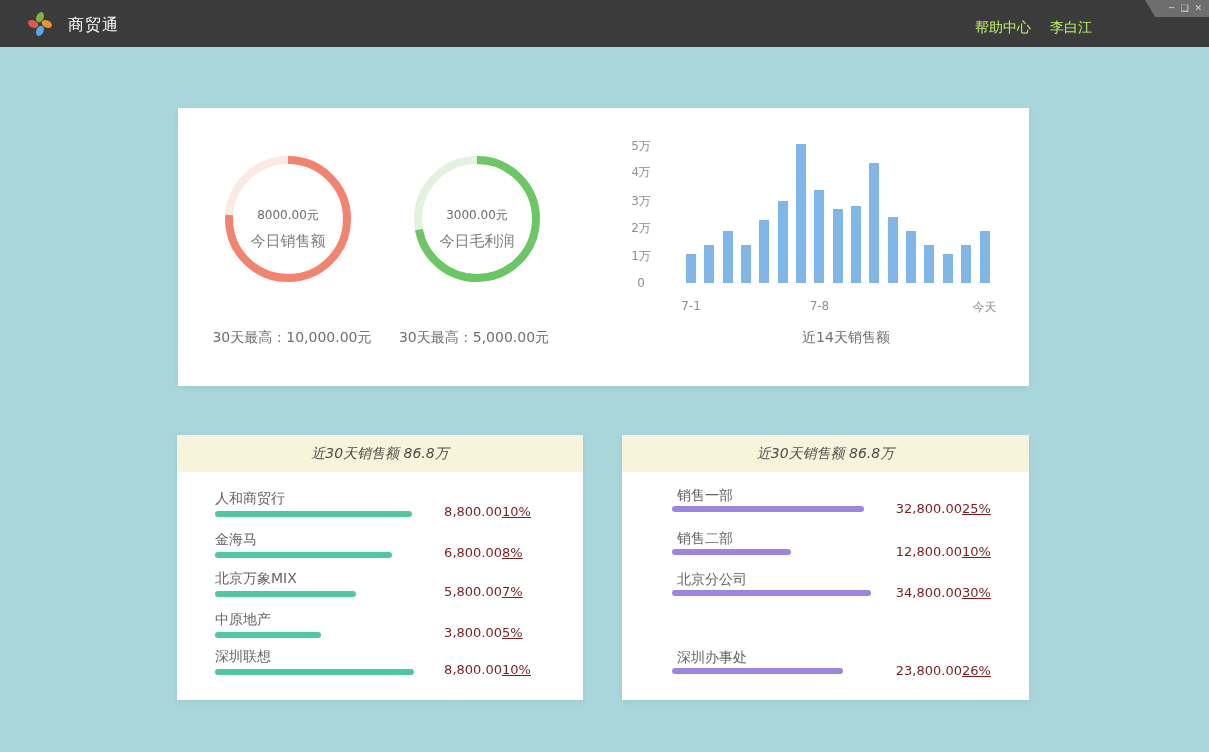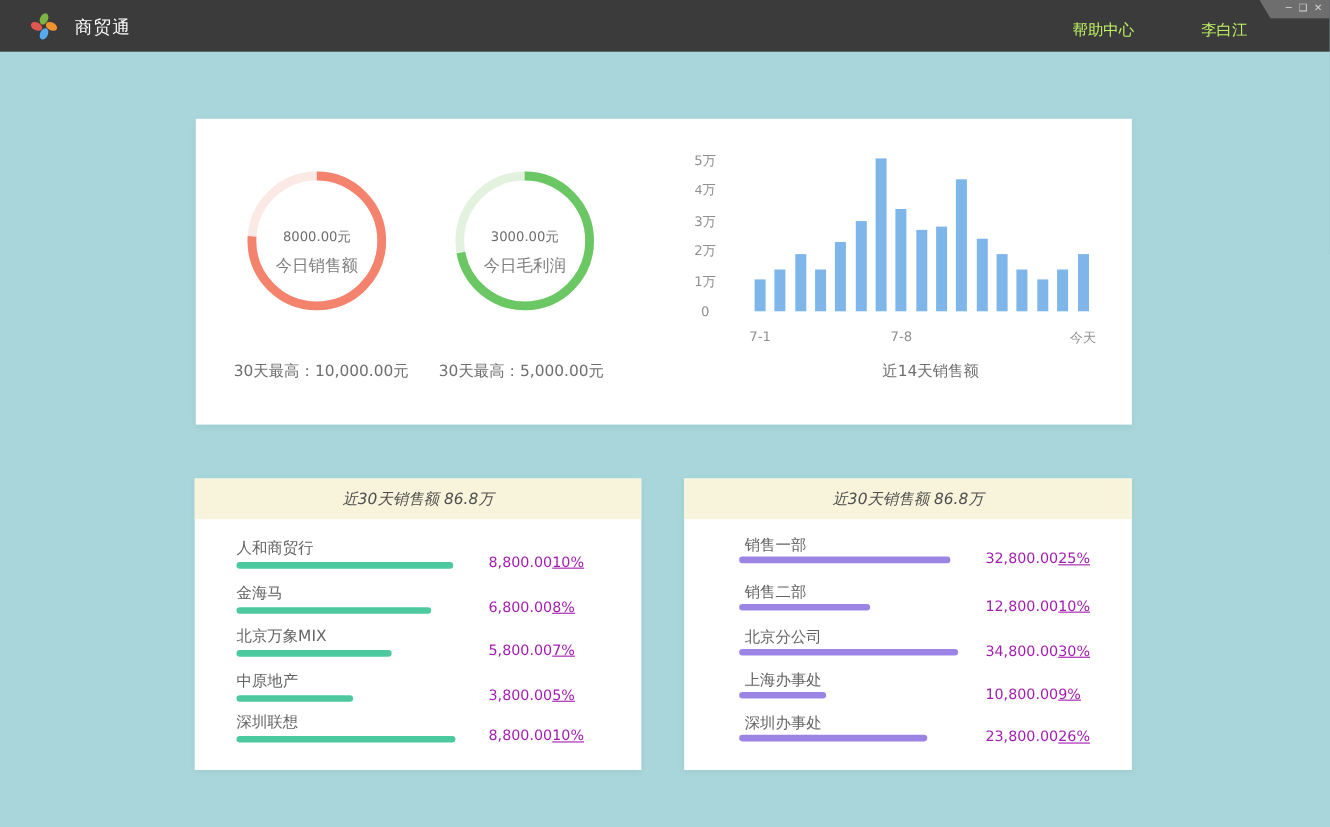--- a/index.html
+++ b/index.html
@@ -5,21 +5,21 @@
   html,body{margin:0;padding:0;background:#8fbfc5;}
   *{box-sizing:border-box;font-family:"DejaVu Sans","Liberation Sans",sans-serif;}
   .stage{position:relative;width:1209px;height:752px;background:#a8d6da;overflow:hidden;margin:0 auto;}
 
   
   .titlebar{position:absolute;left:0;top:0;width:1209px;height:47px;background:#3b3b3b;}
   .logo{position:absolute;left:27px;top:11px;width:26px;height:26px;}
   .brand{position:absolute;left:68px;top:15px;font-size:16px;color:#fdfdfd;letter-spacing:1px;}
   .tb-link{position:absolute;top:19px;font-size:14px;color:#bef264;cursor:pointer;}
   .tb-help{left:975px;}
-  .tb-user{left:1050px;margin-left:42px;}
+  .tb-user{left:1050px;}
   .win-controls{position:absolute;top:0;right:0;width:64px;height:17px;background:#6e6e6e;
     clip-path:polygon(0 0,100% 0,100% 100%,16% 100%);display:flex;align-items:center;
     justify-content:flex-end;gap:6px;padding:0 7px 0 12px;}
   .win-controls span{color:#d6d6d6;font-size:9px;line-height:9px;cursor:pointer;}
 
   
   .card{position:absolute;background:#ffffff;box-shadow:0 2px 6px rgba(40,90,95,.08);}
   .card-top{left:178px;top:108px;width:851px;height:278px;}
   .card-bl{left:177px;top:435px;width:406px;height:265px;}
   .card-br{left:622px;top:435px;width:407px;height:265px;}
@@ -44,21 +44,21 @@
   .vbar{width:10px;background:#7eb6ea;flex:0 0 auto;}
   .xlab{position:absolute;top:191px;width:60px;text-align:center;font-size:12px;color:#8f8f8f;}
 
   
   .rank-head{position:absolute;left:0;top:0;right:0;height:37px;background:#f8f4db;
     display:flex;align-items:center;justify-content:center;font-size:14px;color:#4e4e4e;font-style:italic;}
   .rank-body{position:absolute;left:0;top:37px;right:0;bottom:0;}
   .rank-row{position:absolute;left:0;right:0;height:40px;}
   .r-label{position:absolute;top:0;font-size:14px;color:#636363;}
   .r-bar{position:absolute;height:6px;border-radius:3px;}
-  .r-val{position:absolute;top:14px;display:flex;font-size:13px;color:#a21caf;}
+  .r-val{position:absolute;top:14px;display:flex;font-size:13px;color:#7f1d1d;}
   .r-val .amount{text-align:right;}
   .r-val .pct{text-align:left;text-decoration:underline;}
   .card-bl .r-label{left:38px;}
   .card-bl .r-bar{left:38px;top:21px;}
   .card-bl .r-val{right:53px;width:180px;}
   .card-bl .amount{flex:1;}
   .card-bl .pct{width:28px;}
   .card-br .r-label{left:55px;}
   .card-br .r-bar{left:50px;top:19px;}
   .card-br .r-val{right:37px;width:190px;}
@@ -212,28 +212,20 @@
           </div>
         </div>
         <div class="rank-row" style="top: 99px;">
           <div class="r-label">北京分公司</div>
           <div class="r-bar" style="width: 199px; background: rgb(156, 132, 228);"></div>
           <div class="r-val">
             <span class="amount">34,800.00</span>
             <span class="pct">30%</span>
           </div>
         </div>
-        <div class="rank-row" style="top: 138px;">
-          <div class="r-label">上海办事处</div>
-          <div class="r-bar" style="width: 79px; background: rgb(156, 132, 228);"></div>
-          <div class="r-val">
-            <span class="amount">10,800.00</span>
-            <span class="pct">9%</span>
-          </div>
-        </div>
         <div class="rank-row" style="top: 177px;">
           <div class="r-label">深圳办事处</div>
           <div class="r-bar" style="width: 171px; background: rgb(156, 132, 228);"></div>
           <div class="r-val">
             <span class="amount">23,800.00</span>
             <span class="pct">26%</span>
           </div>
         </div>
       </div>
   </div>

